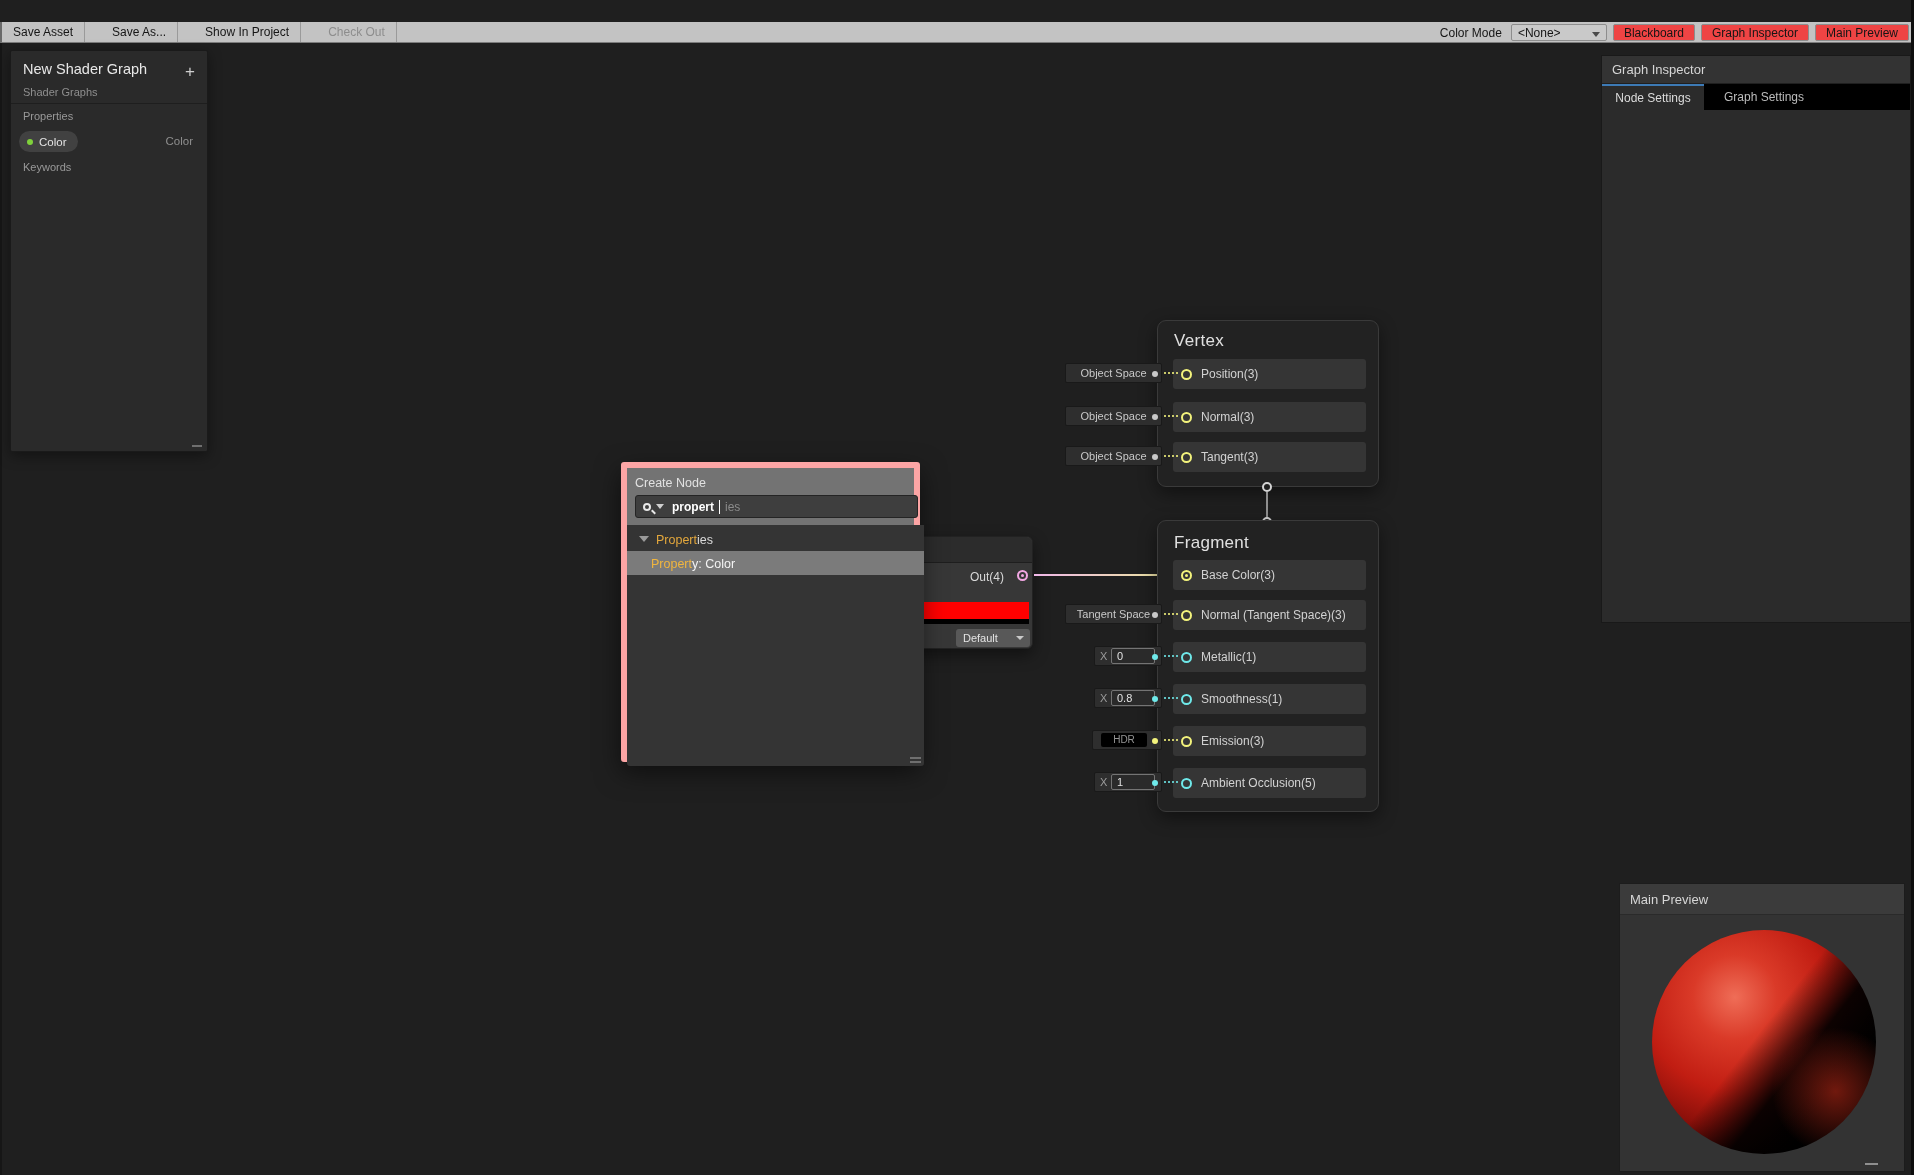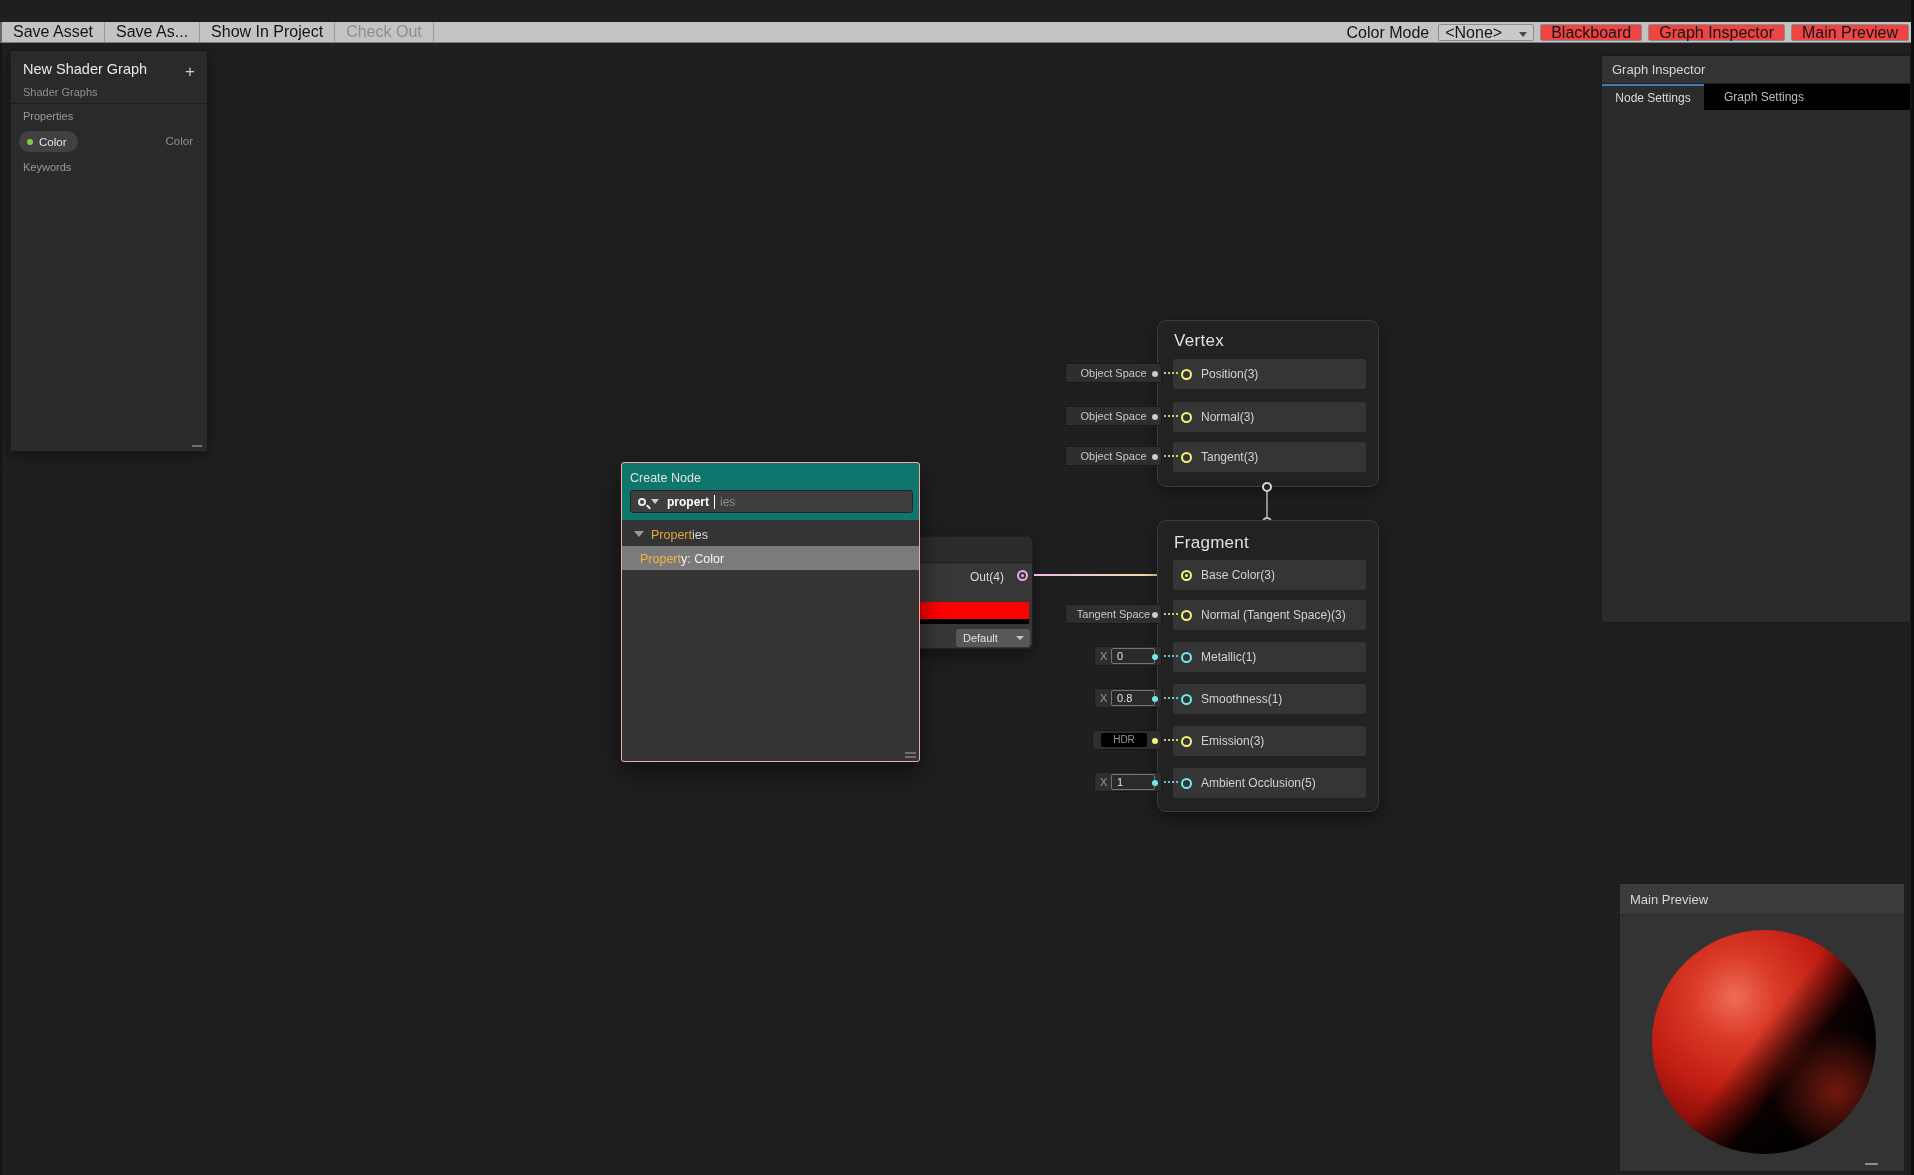--- a/index.html
+++ b/index.html
@@ -20,21 +20,21 @@
     border-radius:4px 4px 0 0;display:flex;align-items:center;padding-left:8px;gap:6px;}
   .doc-tab .label{font-size:12px;color:#111;}
   .sg-icon{width:12px;height:12px;background:#3f3f3f;border-radius:2px;position:relative;flex:0 0 auto;}
   .sg-icon::before{content:'';position:absolute;left:4px;top:-2px;width:4px;height:4px;background:#8a8a8a;border:1px solid #3f3f3f;}
   .sg-icon::after{content:'';position:absolute;left:2px;top:5px;width:8px;height:2px;background:#9c9c9c;box-shadow:0 3px 0 #9c9c9c;}
   .win-controls{right:6px;top:0;height:22px;display:flex;align-items:center;gap:9px;color:#3d3d3d;}
   .win-controls .glyph{font-size:13px;line-height:22px;}
   .maximize-box{width:10px;height:10px;border:2px solid #3d3d3d;}
 
   .toolbar{left:0;top:22px;width:1914px;height:21px;background:#c3c3c3;border-left:2px solid #6a6a6a;
-    border-bottom:1px solid #7c7c7c;display:flex;align-items:stretch;font-size:16px;color:#151515;}
+    border-bottom:1px solid #7c7c7c;display:flex;align-items:stretch;font-size:12px;color:#151515;gap:16px;}
   .tb-btn{display:flex;align-items:center;padding:0 11px;border-right:1px solid #9a9a9a;cursor:default;}
   .tb-btn.disabled{color:#8d8d8d;}
   .tb-right{position:absolute;right:5px;top:0;height:21px;display:flex;align-items:center;}
   .cm-label{margin-right:9px;}
   .cm-dropdown{width:96px;height:17px;background:#c9c9c9;border:1px solid #8d8d8d;border-radius:2px;
     display:flex;align-items:center;padding:0 6px;position:relative;}
   .cm-dropdown .tri{position:absolute;right:6px;top:7px;width:0;height:0;border-left:4px solid transparent;
     border-right:4px solid transparent;border-top:5px solid #4a4a4a;}
   .panel-toggle{height:17px;margin-left:6px;background:#ef4444;border:1px solid #8d8d8d;border-radius:2px;
     display:flex;align-items:center;padding:0 10px;}
@@ -77,40 +77,40 @@
   .color-node .out-label{position:absolute;right:28px;top:33px;font-size:12px;color:#d8d8d8;}
   .color-node .out-port{position:absolute;right:4px;top:33px;}
   .color-node .swatch-red{position:absolute;left:6px;top:65px;width:260px;height:17px;}
   .color-node .swatch-alpha{position:absolute;left:6px;top:82px;width:260px;height:5px;background:#000;}
   .color-node .mode-dd{position:absolute;left:193px;top:92px;width:74px;height:18px;background:#585858;
     border-radius:3px;font-size:11px;color:#e3e3e3;line-height:18px;padding-left:7px;}
   .color-node .mode-dd .tri{position:absolute;right:6px;top:7px;width:0;height:0;border-left:4px solid transparent;
     border-right:4px solid transparent;border-top:4px solid #c9c9c9;}
 
   
-  .popup{left:619px;top:462px;width:299px;height:300px;background:#0f766e;border:1px solid #fca5a5;
+  .popup{left:619px;top:462px;width:299px;height:300px;background:#737373;border:6px solid #fca5a5;
     border-radius:3px;box-shadow:0 10px 26px rgba(0,0,0,.55);z-index:30;text-decoration:underline;}
   .popup .ptitle{position:absolute;left:8px;top:8px;font-size:12.5px;color:#e2e2e2;}
   .searchbox{position:absolute;left:8px;top:27px;width:283px;height:23px;background:#3e3e3e;
     border:1px solid #242424;border-radius:3px;display:flex;align-items:center;padding:0 7px;gap:5px;}
   .mag{width:8px;height:8px;border:2px solid #e8e8e8;border-radius:50%;position:relative;flex:0 0 auto;}
   .mag::after{content:'';position:absolute;left:6px;top:6px;width:5px;height:2px;background:#e8e8e8;transform:rotate(45deg);}
   .searchbox .tri{width:0;height:0;border-left:4px solid transparent;border-right:4px solid transparent;
     border-top:5px solid #cfcfcf;margin-right:3px;}
   .searchbox .typed{font-size:12px;font-weight:bold;color:#fff;}
   .searchbox .caret{width:1px;height:14px;background:#fff;}
   .searchbox .ghost{font-size:12px;color:#8b8b8b;}
   .popup .list{position:absolute;left:0;top:57px;width:297px;height:241px;background:#343434;border-radius:0 0 3px 3px;}
   .group-row{position:absolute;left:0;top:2px;width:100%;height:23px;display:flex;align-items:center;padding-left:12px;gap:7px;}
   .group-row .fold{width:0;height:0;border-left:5px solid transparent;border-right:5px solid transparent;
     border-top:6px solid #9a9a9a;}
   .match{color:#e3a73c;font-size:12.5px;}
   .rest{color:#dadada;font-size:12.5px;}
   .result-row{position:absolute;left:0;top:26px;width:100%;height:24px;background:#7b7b7b;
-    display:flex;align-items:center;padding-left:18px;}
+    display:flex;align-items:center;padding-left:24px;}
   .result-row .match{color:#f0b53e;}
   .result-row .rest{color:#f4f4f4;}
   .grip{position:absolute;right:3px;bottom:3px;width:11px;height:6px;
     border-top:2px solid #6f6f6f;border-bottom:2px solid #6f6f6f;}
 
   
   .blackboard{left:10px;top:50px;width:198px;height:402px;background:#2a2a2a;border:1px solid #1a1a1a;
     border-radius:2px;box-shadow:0 4px 14px rgba(0,0,0,.4);z-index:20;}
   .bb-title{position:absolute;left:12px;top:10px;font-size:14.5px;color:#e8e8e8;}
   .bb-add{position:absolute;right:12px;top:11px;font-size:17px;color:#cfcfcf;}

